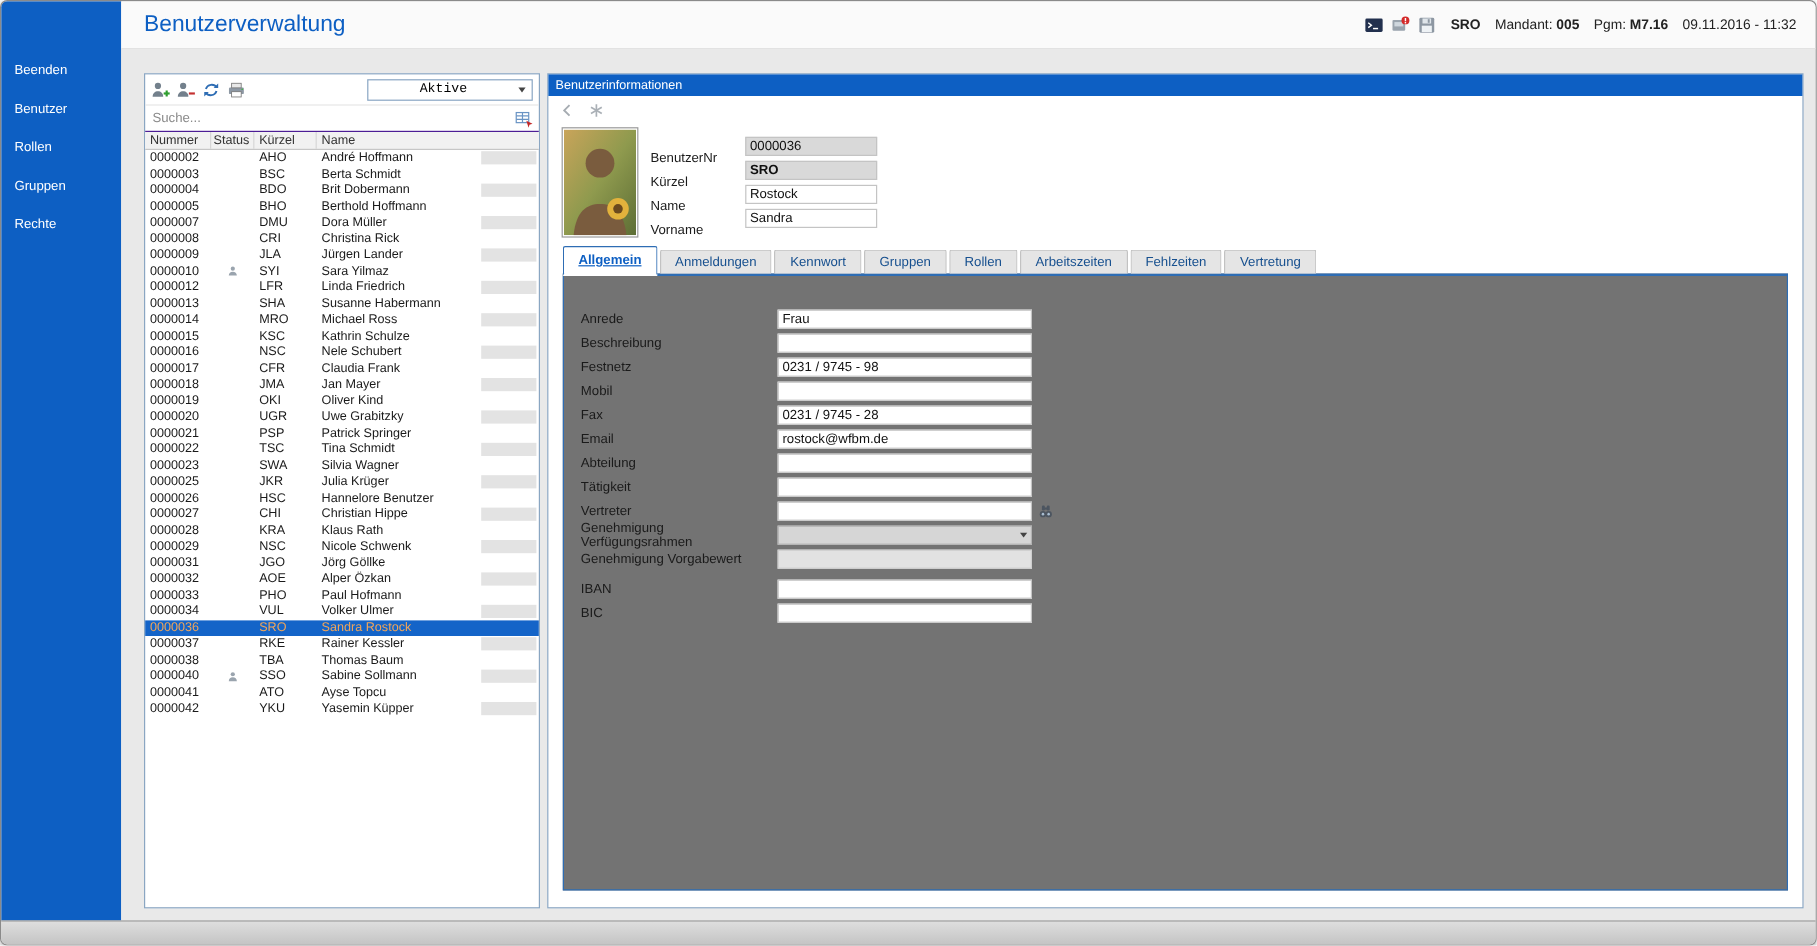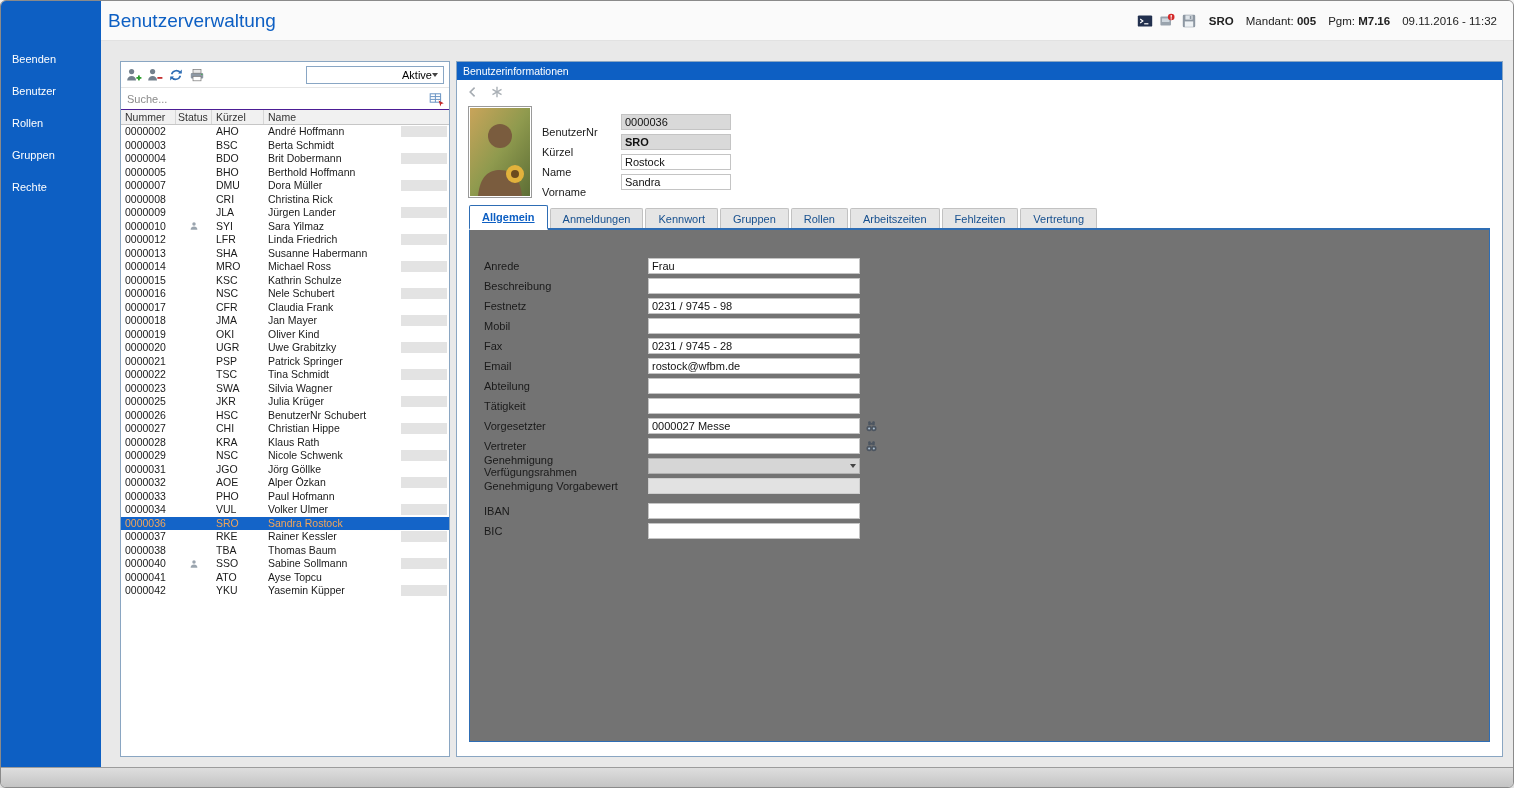--- a/index.html
+++ b/index.html
@@ -8,38 +8,38 @@
   .window{position:relative;width:1514px;height:788px;border:1px solid #8a8a8a;border-radius:6px;overflow:hidden;
           background:#e9e9e9;font-family:"Liberation Sans",sans-serif;box-shadow:0 2px 6px rgba(0,0,0,.3);}
 
   
   .sidebar{position:absolute;left:0;top:0;width:100px;height:calc(100% - 20px);background:var(--accent,#0d5fc3);}
   .side-menu{padding-top:51px;}
   .side-item{height:32px;padding-left:11px;color:#fff;font-size:11px;line-height:14px;cursor:pointer;}
 
   
   .app-header{position:absolute;left:100px;top:0;right:0;height:40px;background:#fafafa;border-bottom:1px solid #e2e2e2;}
-  .app-title{margin:0;padding-left:7px;line-height:40px;font-size:19px;font-weight:400;color:var(--accent,#0d5fc3);}
+  .app-title{margin:0;padding-left:19px;line-height:40px;font-size:19px;font-weight:400;color:var(--accent,#0d5fc3);}
   .status{position:absolute;right:16px;top:0;height:40px;display:flex;align-items:center;gap:12px;font-size:11.5px;color:#222;}
   .hicons{display:flex;gap:6px;align-items:center;}
   .st-user{font-weight:bold;}
   .st-pair b{font-weight:bold;}
 
   
   .workspace{position:absolute;left:100px;top:40px;right:0;bottom:20px;background:#e9e9e9;}
   .panel{position:absolute;background:#fff;border:1px solid #8aa6c2;}
   .p-list{left:19px;top:20px;width:330px;height:696px;}
   .p-info{left:355px;top:20px;width:1047px;height:696px;}
   .phead{height:18px;background:var(--accent,#0d5fc3);color:#fff;font-size:10.5px;line-height:18px;padding-left:6px;}
 
   
   .ltoolbar{height:26px;display:flex;align-items:center;padding:0 5px;border-bottom:1px solid #e6e6e6;}
   .ticons{display:flex;gap:5px;align-items:center;}
   .dropdown{margin-left:auto;width:138px;height:18px;border:1px solid #89a6c4;background:#fff;display:flex;align-items:center;font-size:11px;cursor:pointer;}
-  .ddtext{flex:1;text-align:right;}
+  .ddtext{flex:1;text-align:center;font-family:Liberation Mono, monospace;}
   .chev{width:0;height:0;border-left:3.5px solid transparent;border-right:3.5px solid transparent;border-top:4px solid #444;margin-right:5px;}
   .searchrow{height:22px;display:flex;align-items:center;padding:0 4px;border-bottom:1px solid #4c1d95;}
   .searchinput{flex:1;border:none;outline:none;font:11px "Liberation Sans",sans-serif;color:#333;background:transparent;}
   .searchinput::placeholder{color:#8a8a8a;}
   .sicon-slot{display:flex;align-items:center;}
   .thead{display:flex;height:15px;background:#f1f1f1;border-bottom:1px solid #c6c6c6;font-size:10.5px;color:#333;}
   .hc{border-right:1px solid #d6d6d6;padding-left:4px;line-height:15px;}
   .hc0{width:55px}.hc1{width:36px;padding-left:2px}.hc2{width:52px}.hc3{flex:1;border-right:none}
   .trow{display:flex;height:13.5px;font-size:10.5px;line-height:13.5px;color:#1a1a1a;cursor:default;}
   .tc{padding-left:4px;white-space:nowrap;overflow:hidden;}
@@ -357,21 +357,21 @@
             <span class="tc tc0">0000025</span>
             <span class="tc tc1"></span>
             <span class="tc tc2">JKR</span>
             <span class="tc tc3">Julia Krüger</span>
             <span class="endcap"></span>
           </div>
           <div class="trow">
             <span class="tc tc0">0000026</span>
             <span class="tc tc1"></span>
             <span class="tc tc2">HSC</span>
-            <span class="tc tc3">BenutzerNr Schubert</span>
+            <span class="tc tc3">Hannelore Benutzer</span>
             <span class="endcap"></span>
           </div>
           <div class="trow cap">
             <span class="tc tc0">0000027</span>
             <span class="tc tc1"></span>
             <span class="tc tc2">CHI</span>
             <span class="tc tc3">Christian Hippe</span>
             <span class="endcap"></span>
           </div>
           <div class="trow">
@@ -560,37 +560,20 @@
             </div>
             <div class="frow">
               <span class="f-label">Abteilung</span>
               <input type="text" class="tbx f-ctl" style="">
             </div>
             <div class="frow">
               <span class="f-label">Tätigkeit</span>
               <input type="text" class="tbx f-ctl" style="">
             </div>
             <div class="frow">
-              <span class="f-label">Vorgesetzter</span>
-              <input type="text" class="tbx f-ctl" value="0000027 Messe" style="">
-              <span class="ico binoc">
-                <svg viewBox="0 0 16 16">
-                  <g fill="#4c5560">
-                    <rect x="4" y="1.6" width="3" height="5" rx="1.2"></rect>
-                    <rect x="9" y="1.6" width="3" height="5" rx="1.2"></rect>
-                    <rect x="6.4" y="3.6" width="3.2" height="2.2"></rect>
-                    <circle cx="5.1" cy="10.4" r="3.3"></circle>
-                    <circle cx="10.9" cy="10.4" r="3.3"></circle>
-                    <circle cx="5.1" cy="10.4" r="1.3" fill="#a9bdd0"></circle>
-                    <circle cx="10.9" cy="10.4" r="1.3" fill="#a9bdd0"></circle>
-                  </g>
-                </svg>
-              </span>
-            </div>
-            <div class="frow">
               <span class="f-label">Vertreter</span>
               <input type="text" class="tbx f-ctl" style="">
               <span class="ico binoc">
                 <svg viewBox="0 0 16 16">
                   <g fill="#4c5560">
                     <rect x="4" y="1.6" width="3" height="5" rx="1.2"></rect>
                     <rect x="9" y="1.6" width="3" height="5" rx="1.2"></rect>
                     <rect x="6.4" y="3.6" width="3.2" height="2.2"></rect>
                     <circle cx="5.1" cy="10.4" r="3.3"></circle>
                     <circle cx="10.9" cy="10.4" r="3.3"></circle>

